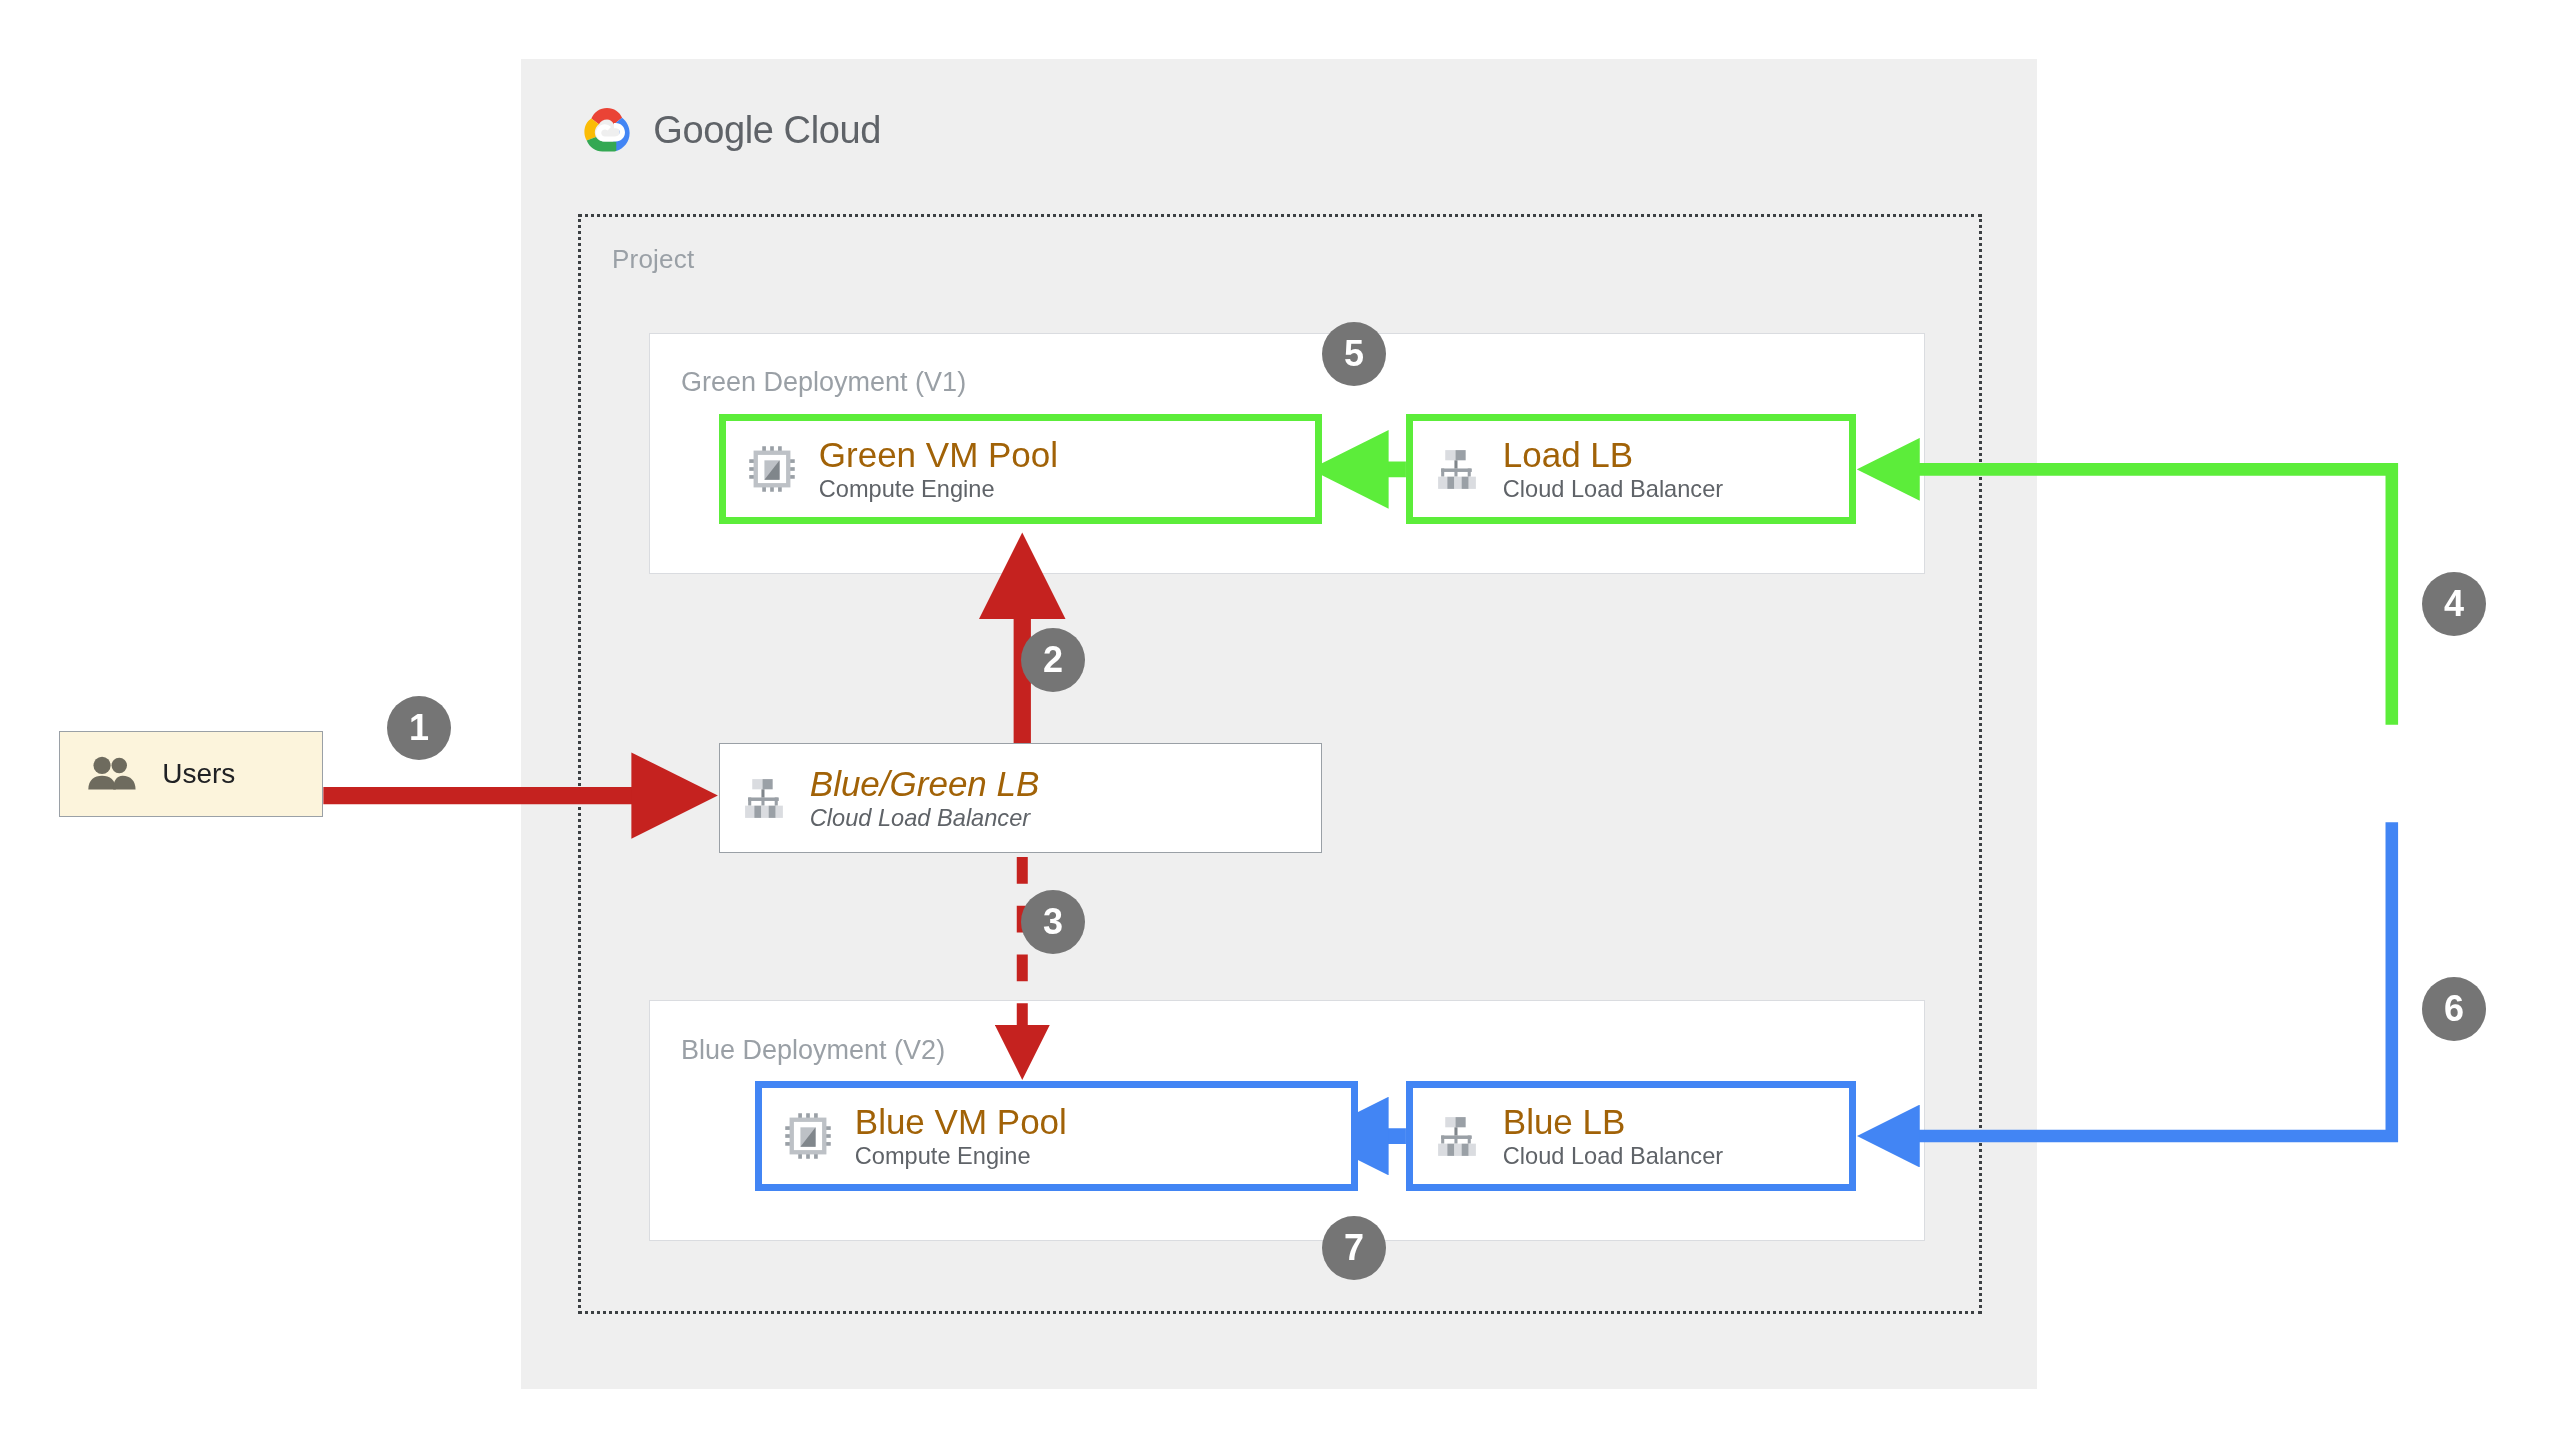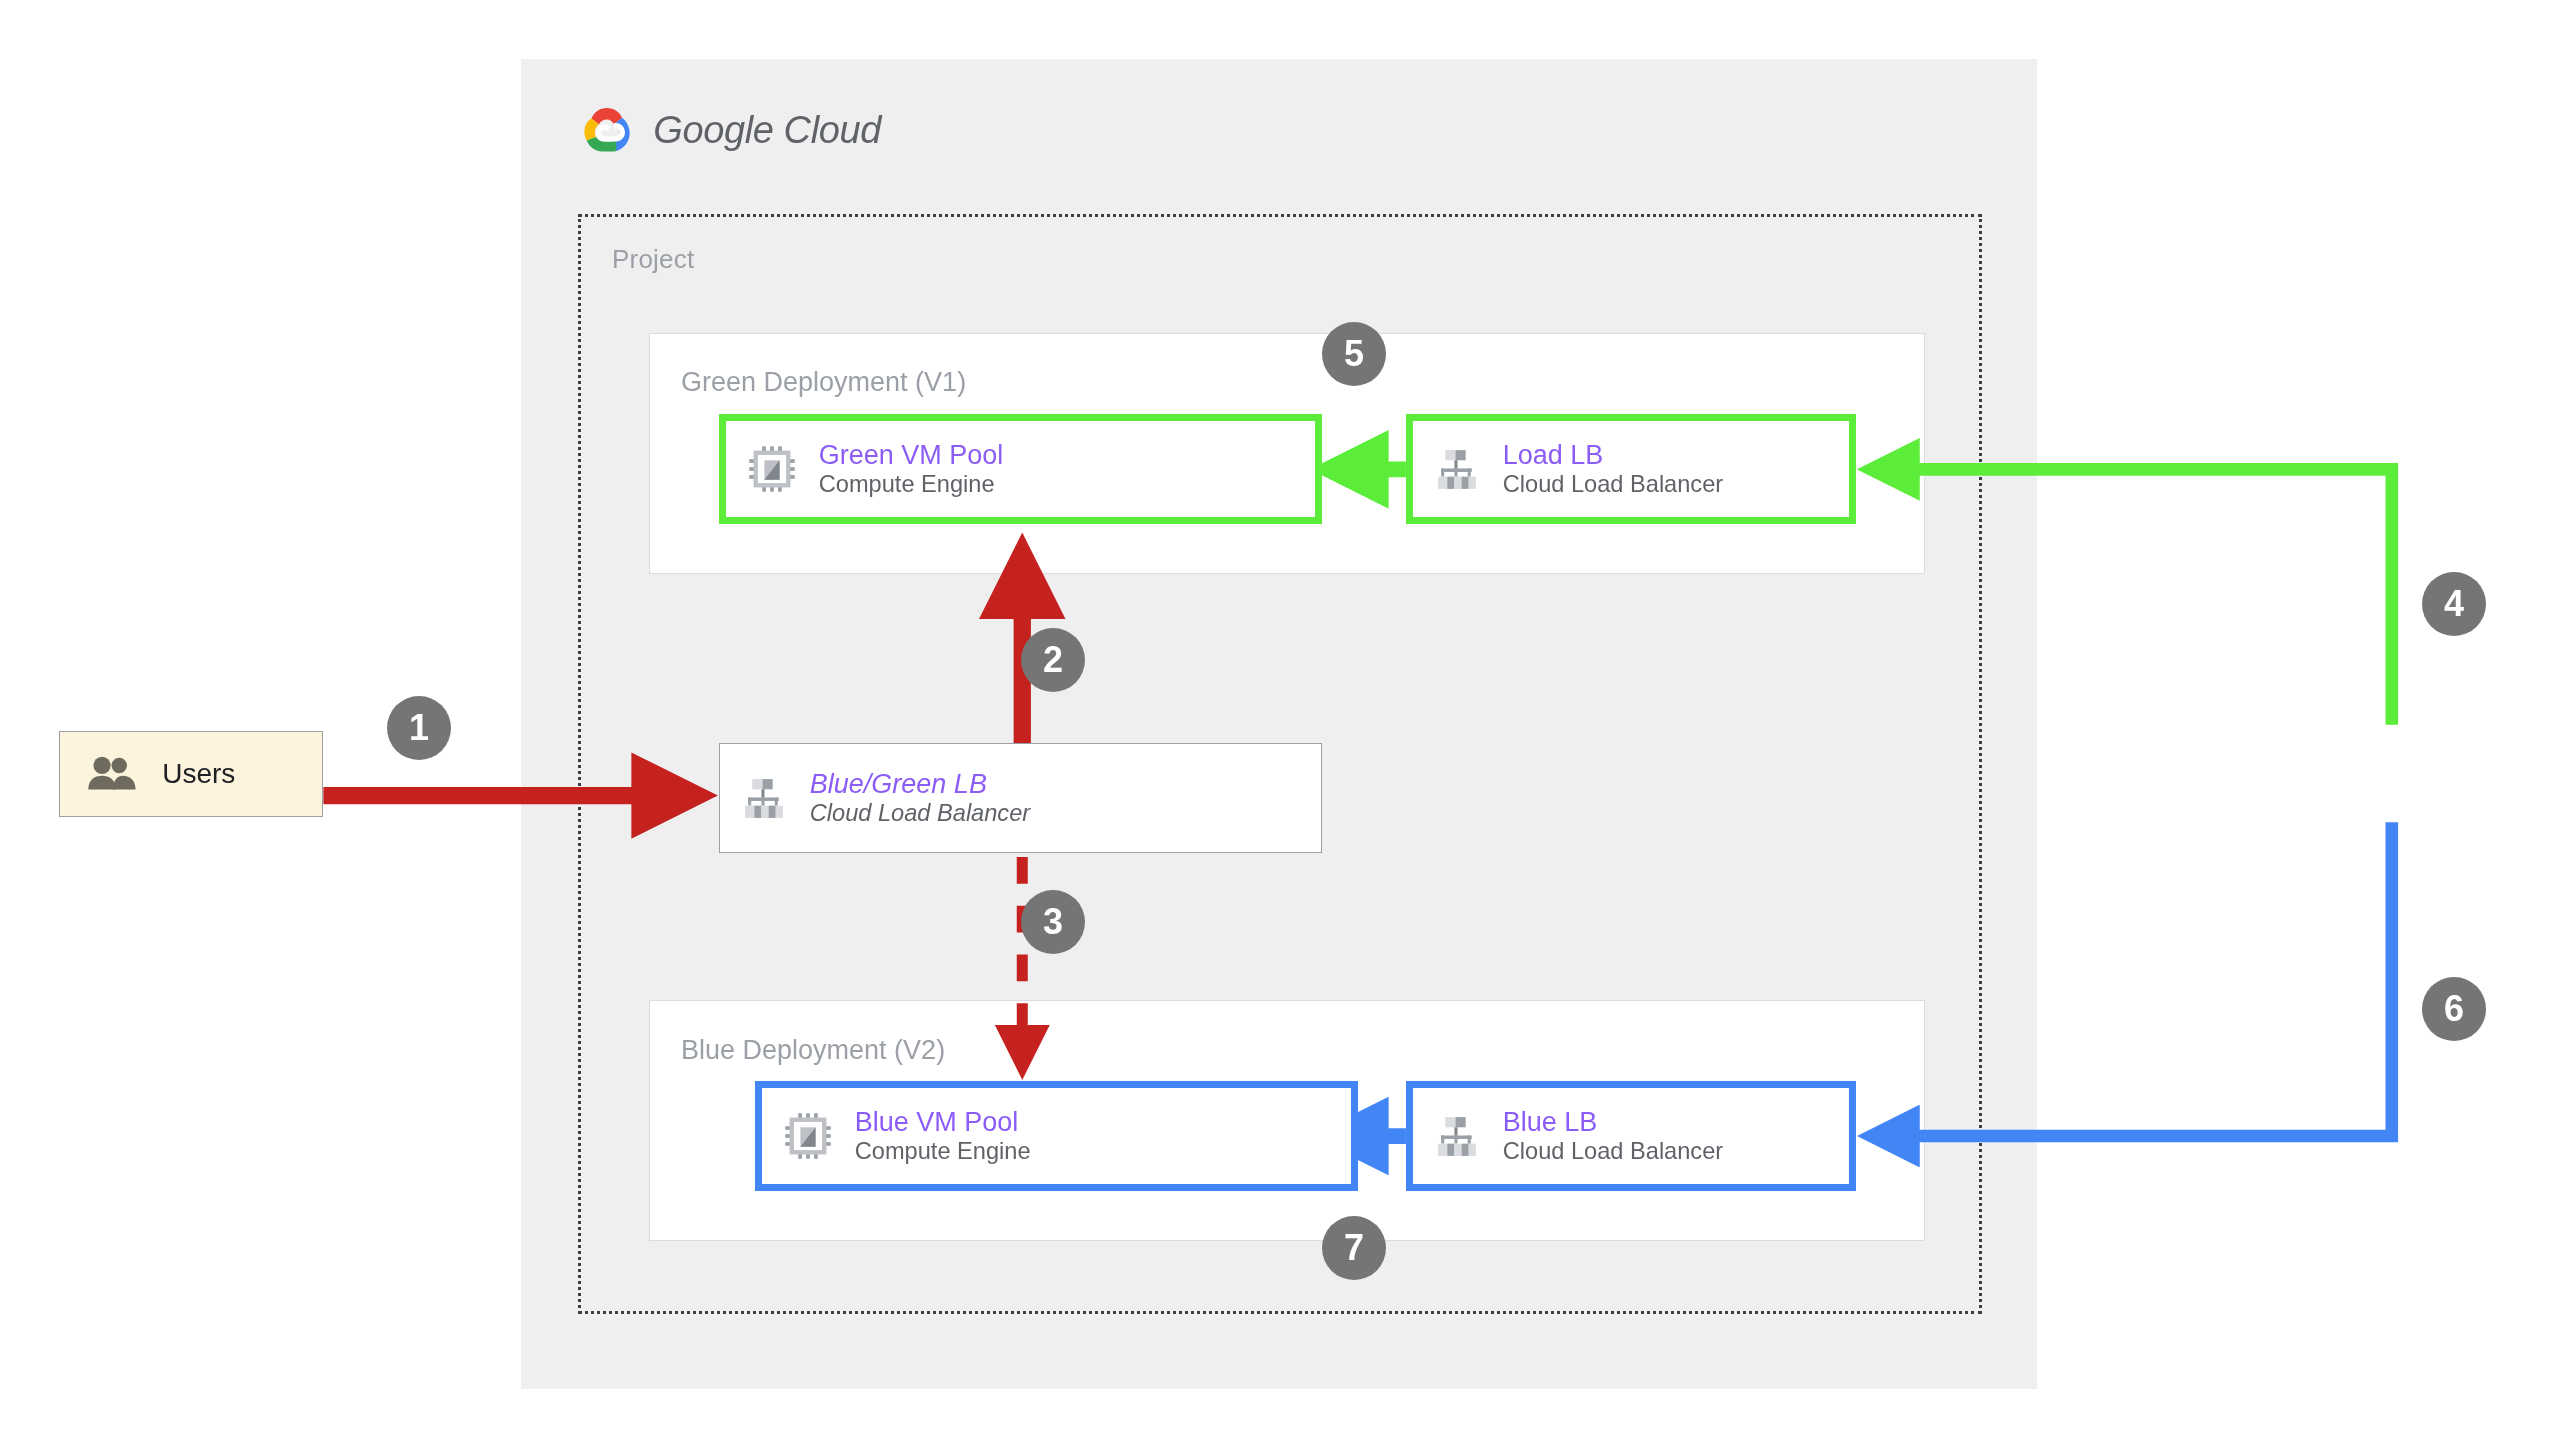--- a/index.html
+++ b/index.html
@@ -25,21 +25,21 @@
     left:578px; top:214px; width:1404px; height:1100px;
     border:3.1px dotted #3c4043;
     box-sizing:border-box;
   }
   #project-label{
     left:612px; top:244px;
     font-size:26px; color:#9aa0a6; letter-spacing:0.2px;
   }
 
   
-  #gcp-brand{ left:578px; top:101px; display:flex; align-items:center; gap:17.3px;font-style:italic;}
+  #gcp-brand{ left:578px; top:101px; display:flex; align-items:center; gap:17.3px;}
   #gcp-logo{width:58px;height:58px;display:block;}
   #gcp-wordmark{font-size:38px;color:#5f6368;letter-spacing:-0.4px;white-space:nowrap;}
   #gcp-wordmark .light{color:#5f6368;}
 
   
   .dep-frame{
     background:#ffffff;
     border:1.6px solid #dadce0;
     box-sizing:border-box;
   }
@@ -53,21 +53,21 @@
 
   
   .node{
     background:#ffffff;
     box-sizing:border-box;
     display:flex;align-items:center;
     padding-left:20.4px;
     gap:20.4px;
   }
   .node .txt{display:flex;flex-direction:column;justify-content:center;gap:3.1px;}
-  .node .t1{font-size:27px;color:#8b5cf6;line-height:1.05;white-space:nowrap;}
+  .node .t1{font-size:35px;color:#a16207;line-height:1.05;white-space:nowrap;}
   .node .t2{font-size:23.6px;color:#5f6368;line-height:1.05;white-space:nowrap;}
   .node.green{border:7px solid #5ced3a;}
   .node.blue {border:7px solid #4285f4;}
   .node.plain{border:1.6px solid #9aa0a6;}
 
   #green-vm {left:719px;  top:414px;  width:603px; height:110px;}
   #green-lb {left:1406px; top:414px;  width:450px; height:110px;}
   #blue-vm  {left:719px;  top:1081px; width:603px; height:110px;margin-left:36px;}
   #blue-lb  {left:1406px; top:1081px; width:450px; height:110px;}
   #bg-lb    {left:719px;  top:743px;  width:603px; height:110px;font-style:italic;}

